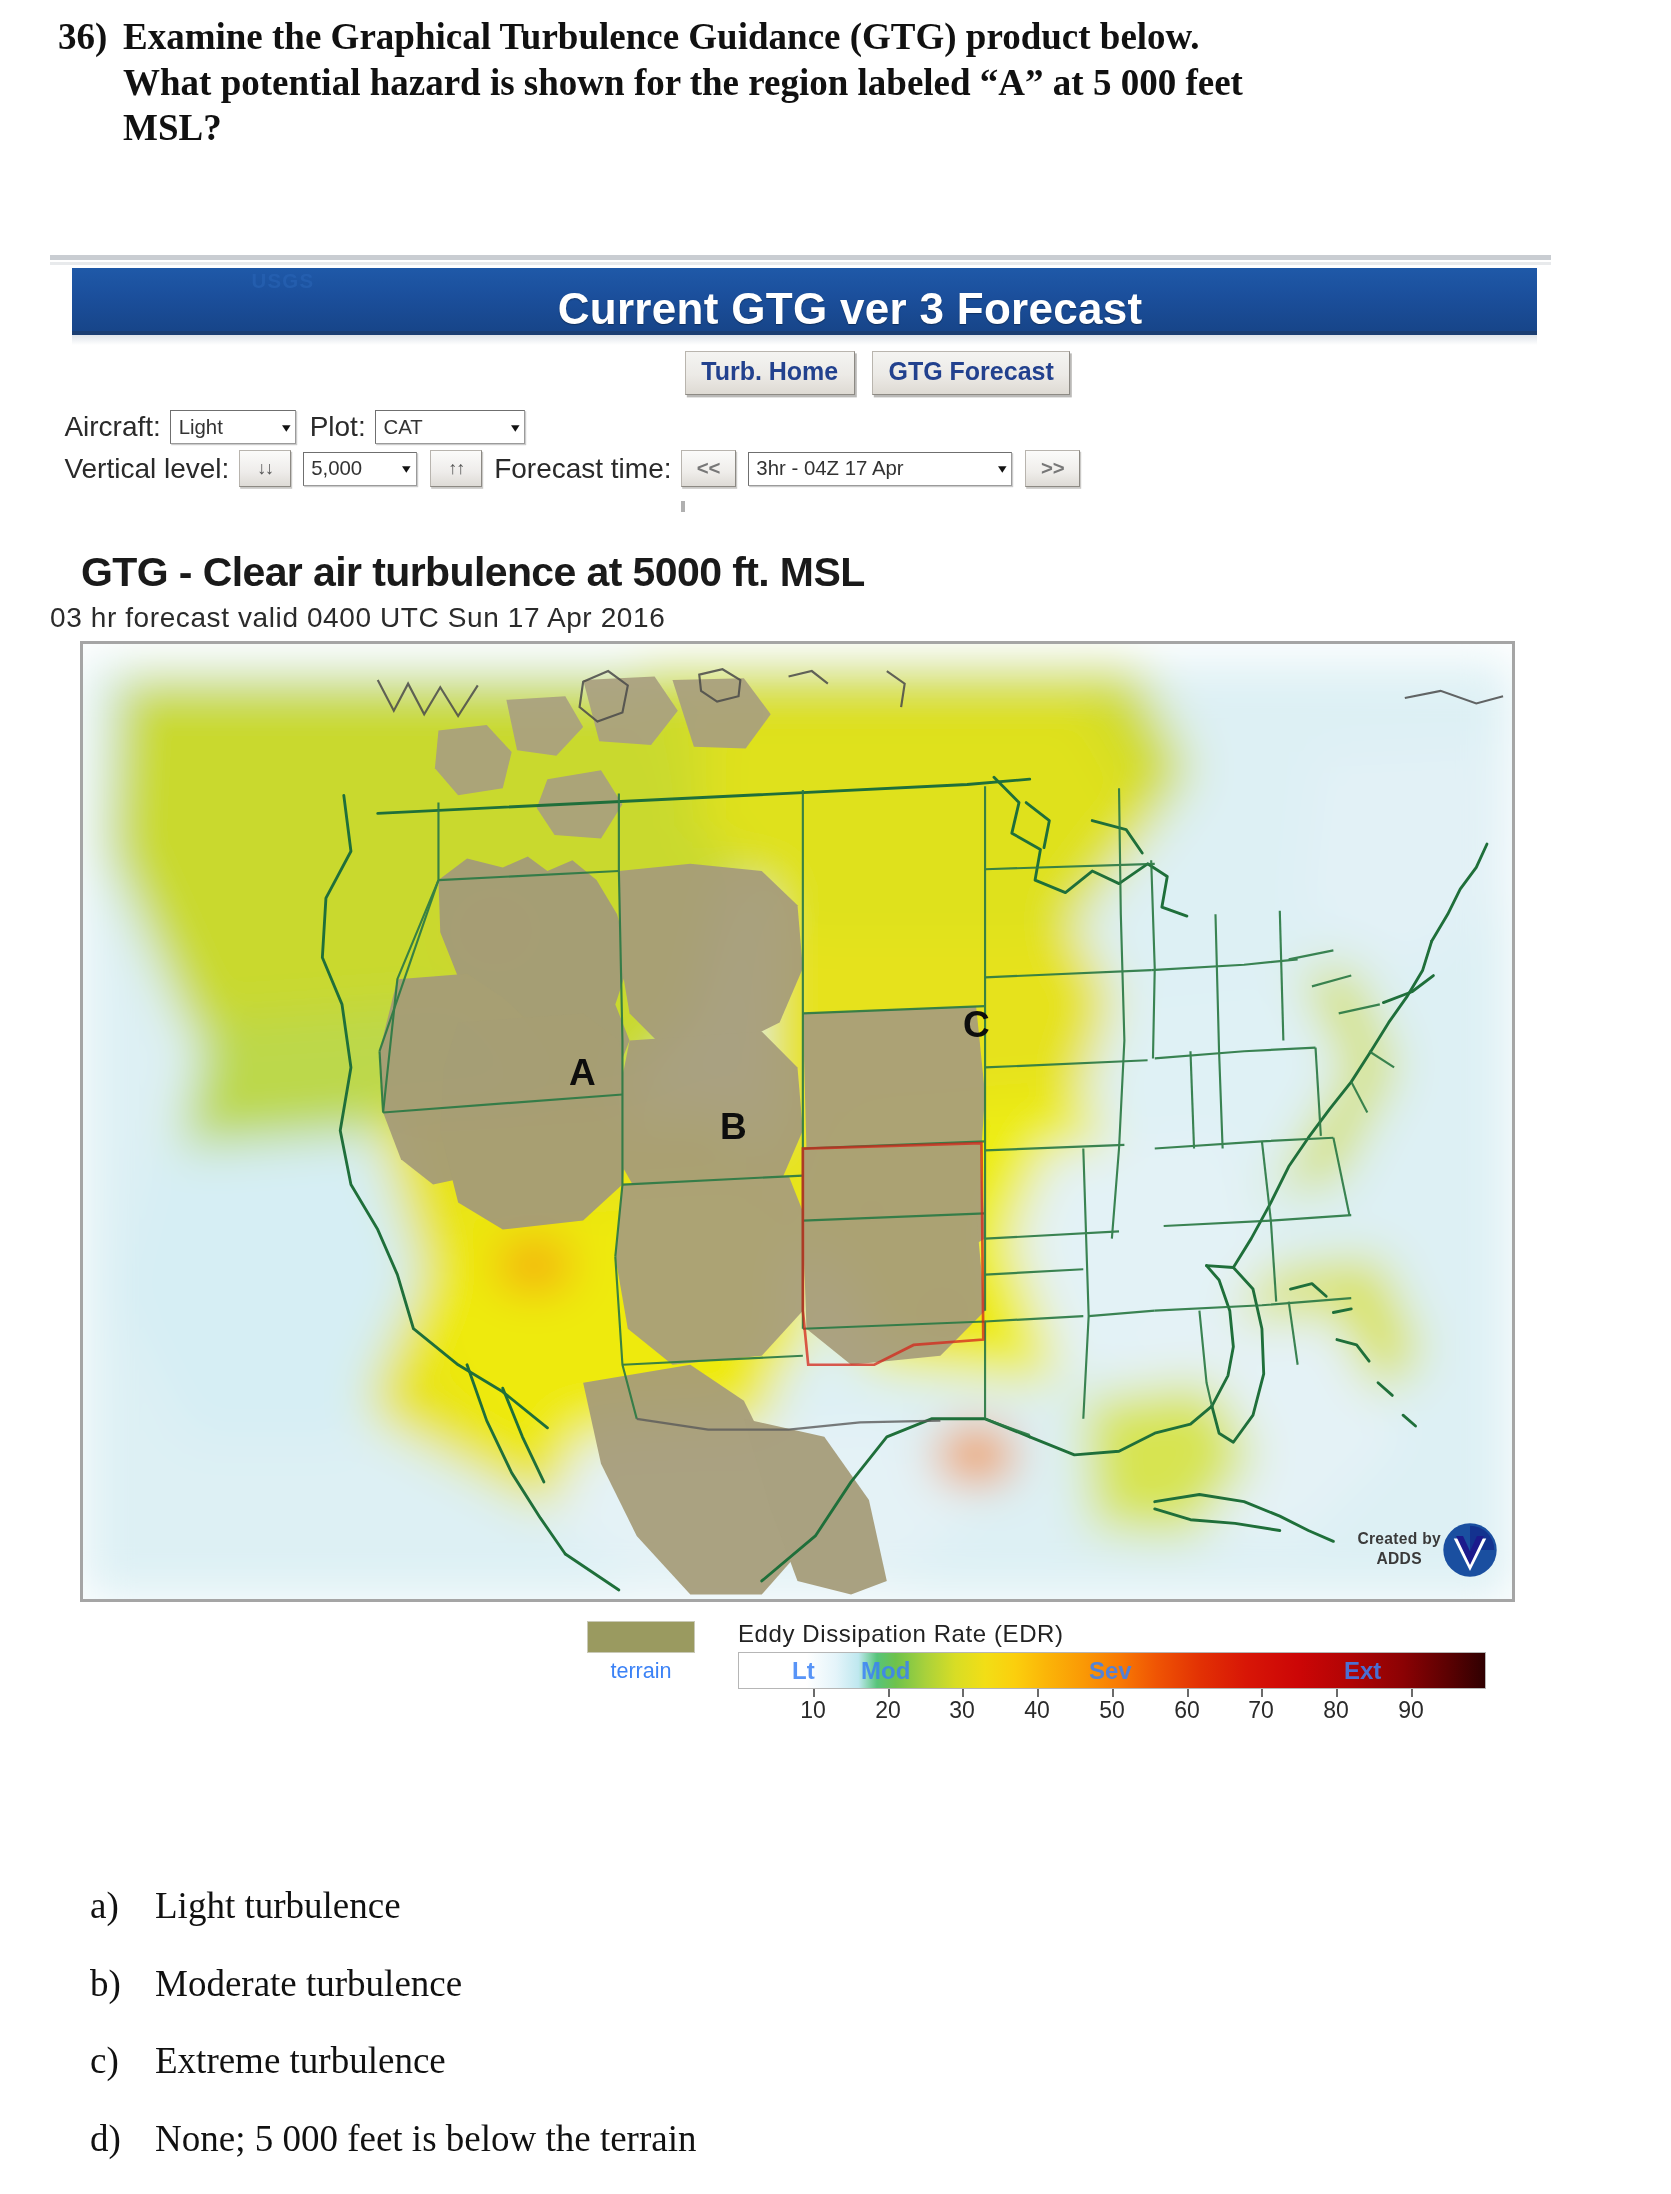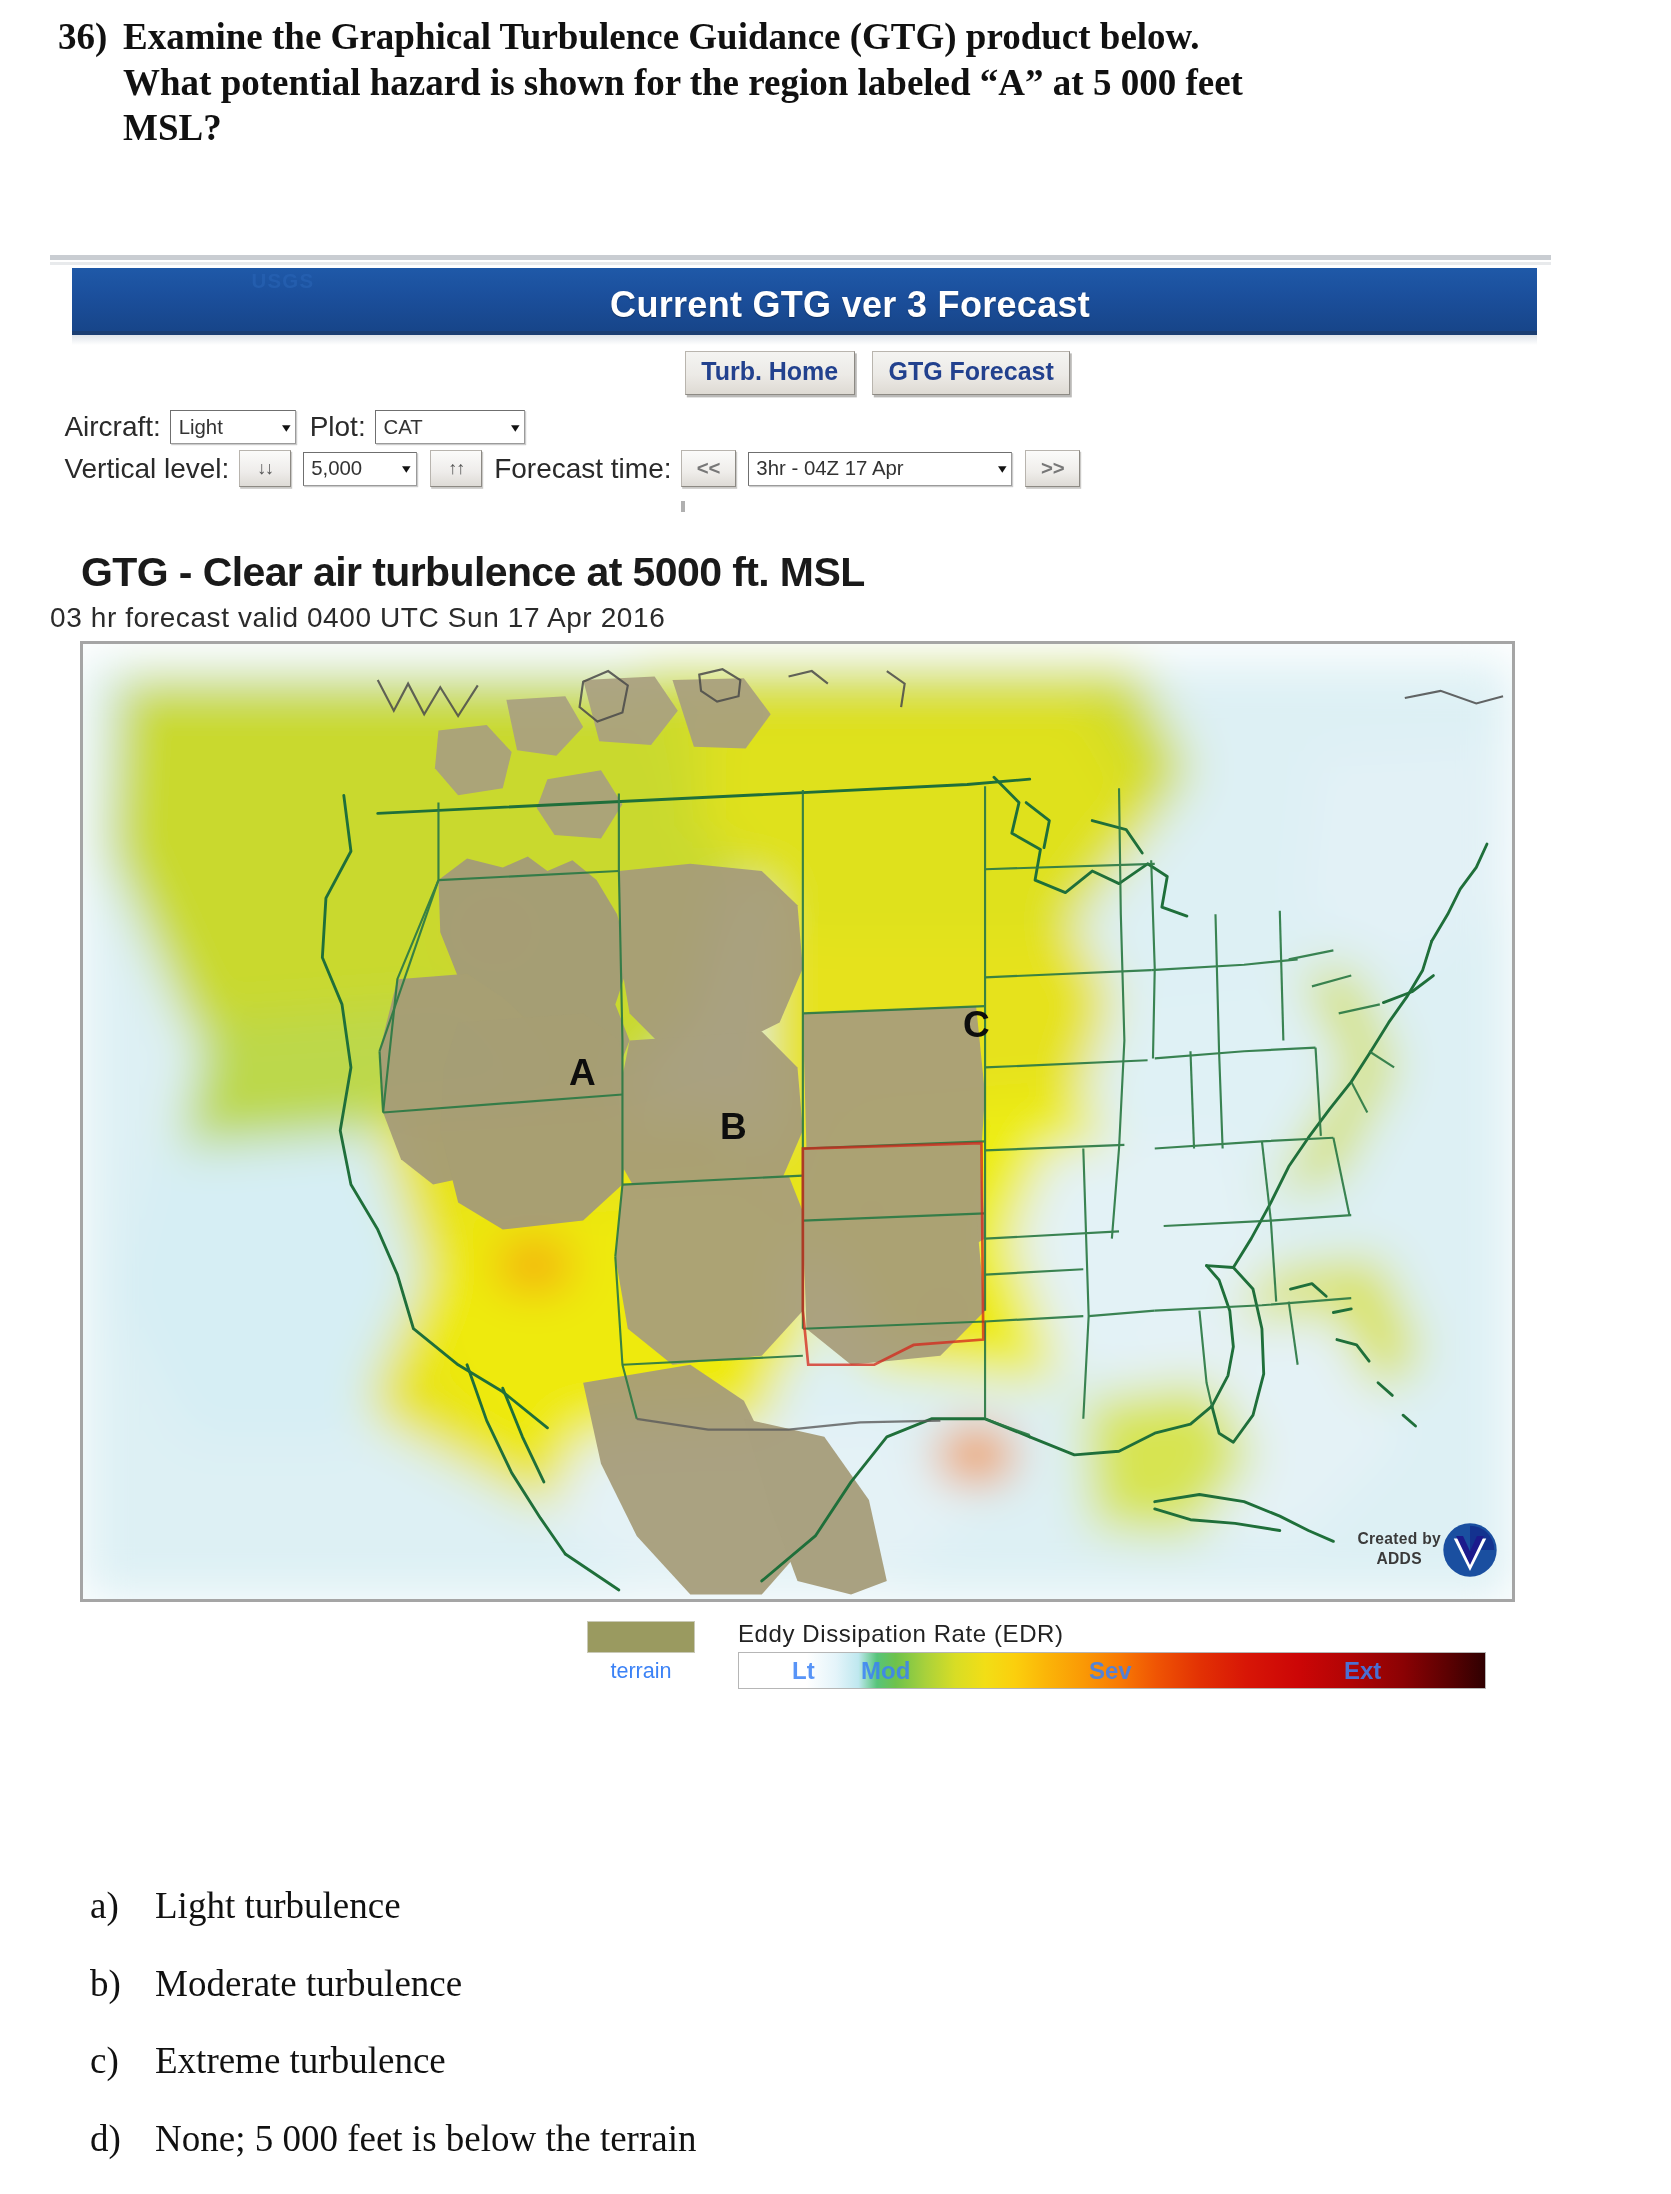--- a/index.html
+++ b/index.html
@@ -48,21 +48,21 @@
   }
   .banner-ghost{
     position:absolute;left:180px;top:2.4px;
     font-family:"Liberation Sans",sans-serif;
     font-weight:bold;font-size:20.4px;color:#2a66b8;letter-spacing:1.2px;
     opacity:.55;
   }
   .banner-title{
     position:absolute;left:0;right:0;top:15.6px;text-align:center;
     font-family:"Liberation Sans",sans-serif;
-    font-weight:bold;font-size:36px;color:#ffffff;
+    font-weight:bold;font-size:44px;color:#ffffff;
     letter-spacing:0.3px;
     text-shadow:0 1.2px 1.2px rgba(0,0,0,.35);
     padding-left:92px;box-sizing:border-box;
   }
   .banner-shadow{
     position:absolute;left:21.6px;top:86px;width:1465px;height:9.6px;
     background:linear-gradient(180deg,#dfe4ea 0%,#ffffff 100%);
   }
 
   .navbtns{
@@ -541,20 +541,40 @@
       <div class="terrain-cap">terrain</div>
 
       <div class="edr-title">Eddy Dissipation Rate (EDR)</div>
       <div class="edr-bar"></div>
 
       <div class="edr-cls cls-lt">Lt</div>
       <div class="edr-cls cls-mod">Mod</div>
       <div class="edr-cls cls-sev">Sev</div>
       <div class="edr-cls cls-ext">Ext</div>
 
+      <div class="edr-ticks" id="edr-ticks">
+          <div class="tick" style="left: 75px;"></div>
+          <div class="ticknum" style="left: 75px;">10</div>
+          <div class="tick" style="left: 150px;"></div>
+          <div class="ticknum" style="left: 150px;">20</div>
+          <div class="tick" style="left: 224px;"></div>
+          <div class="ticknum" style="left: 224px;">30</div>
+          <div class="tick" style="left: 299px;"></div>
+          <div class="ticknum" style="left: 299px;">40</div>
+          <div class="tick" style="left: 374px;"></div>
+          <div class="ticknum" style="left: 374px;">50</div>
+          <div class="tick" style="left: 449px;"></div>
+          <div class="ticknum" style="left: 449px;">60</div>
+          <div class="tick" style="left: 523px;"></div>
+          <div class="ticknum" style="left: 523px;">70</div>
+          <div class="tick" style="left: 598px;"></div>
+          <div class="ticknum" style="left: 598px;">80</div>
+          <div class="tick" style="left: 673px;"></div>
+          <div class="ticknum" style="left: 673px;">90</div>
+        </div>
     </div>
   </div>
 </div>
 
 <div class="answers">
   <div class="ans">
     <span class="ans-key">a)</span>
     <span class="ans-txt">Light turbulence</span>
   </div>
   <div class="ans">

